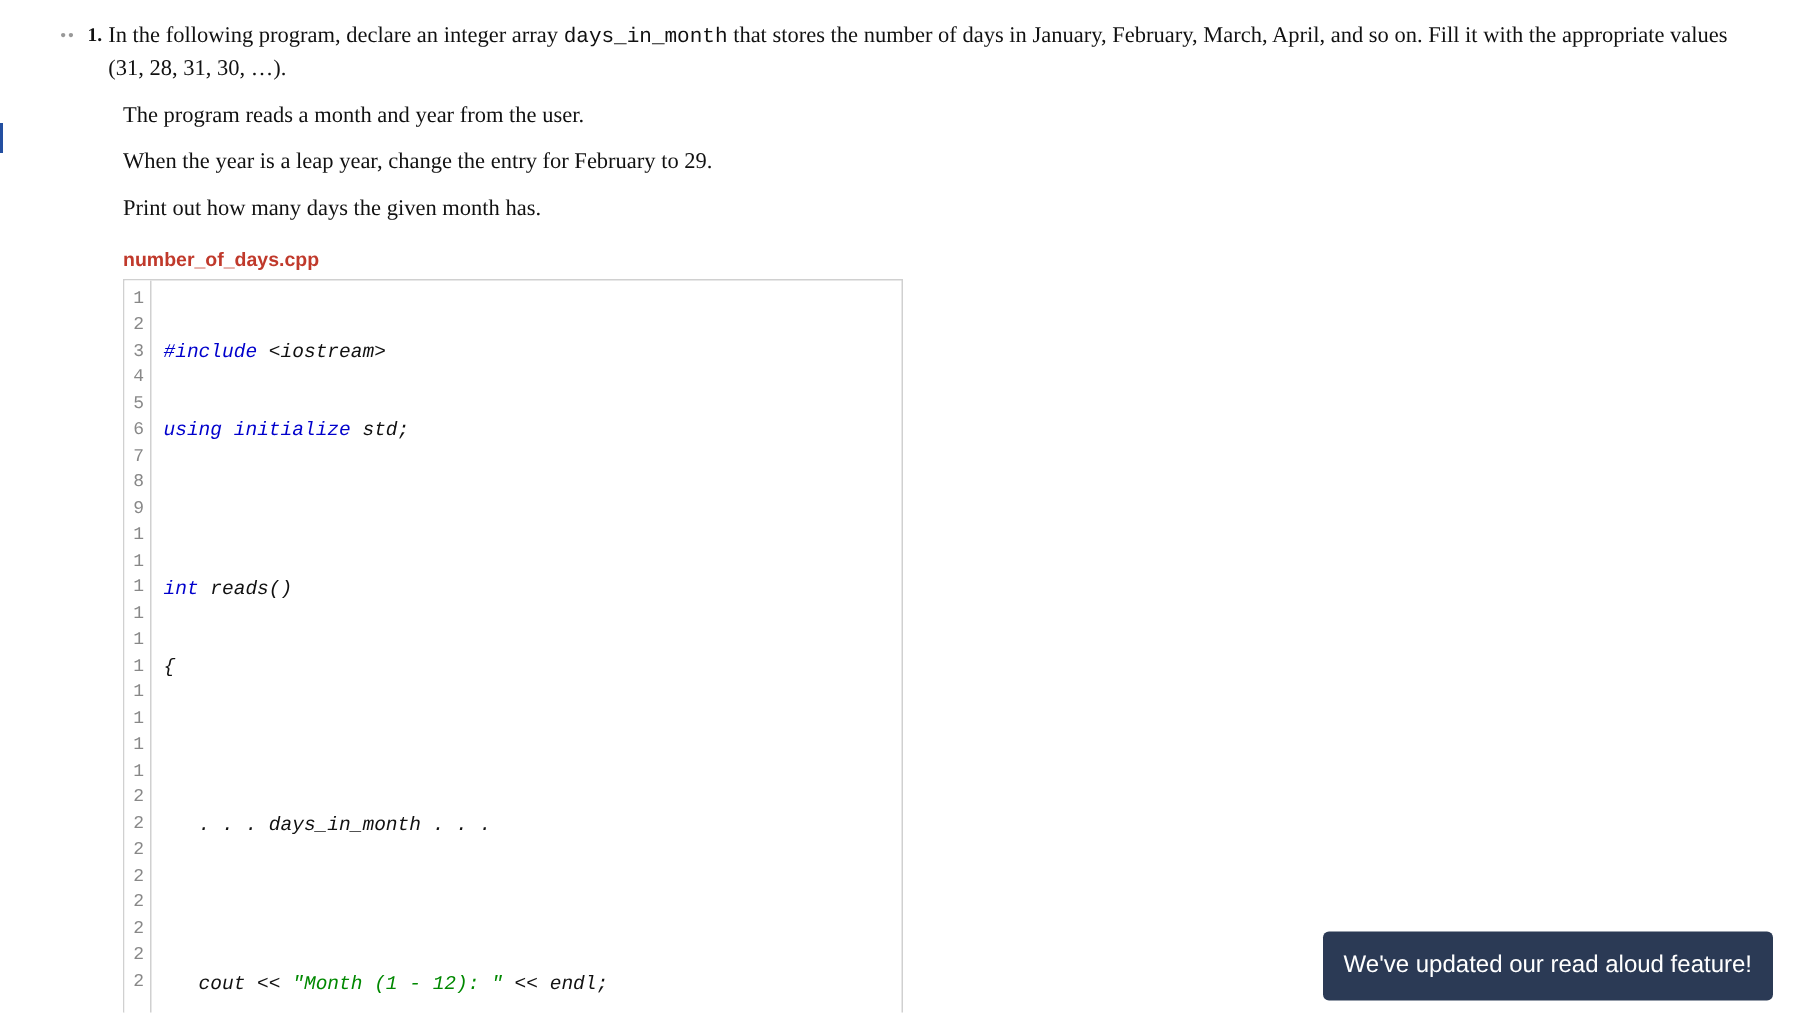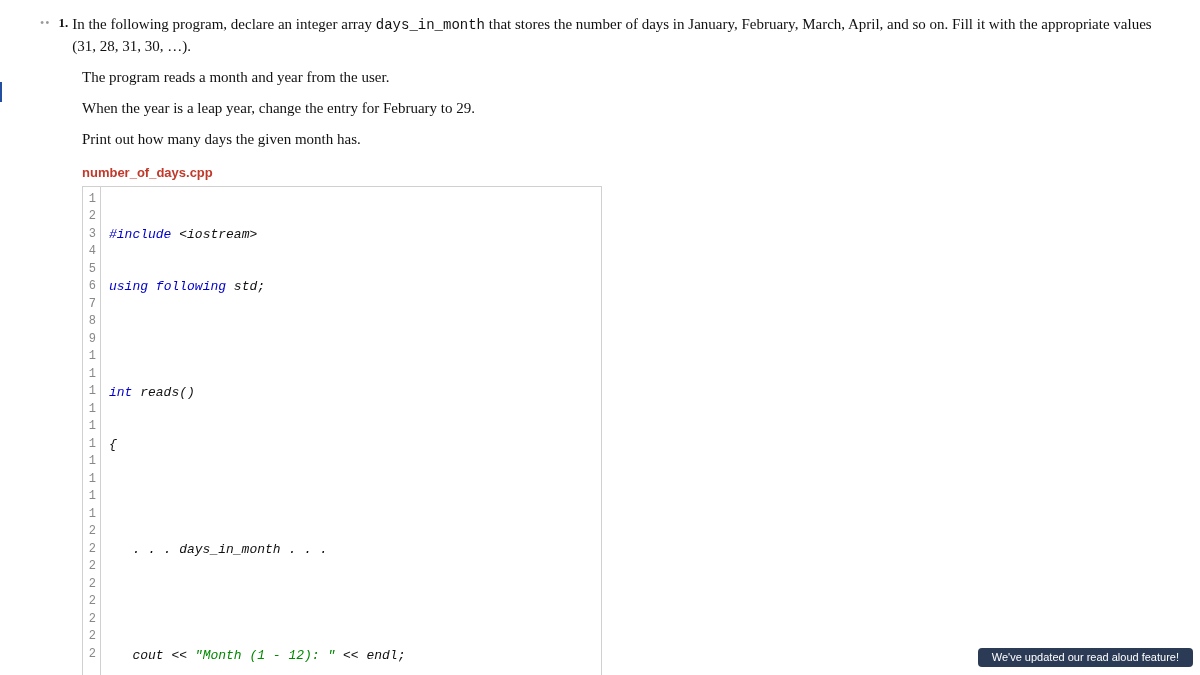--- a/index.html
+++ b/index.html
@@ -81,27 +81,27 @@
     white-space: pre;
   }
   .code div { height: 17.5px; font-style: italic; }
   .kw { color: #0000cc; }
   .pp { color: #0000cc; }
   .type { color: #0000cc; margin-top: 24px; }
   .str { color: #008800; }
   .com { color: #117711; }
   .toast {
     position: absolute;
-    right: 7px;
+    right: 18px;
     bottom: 8px;
     background: #2b3a55;
     color: #fff;
     font-family: Arial, sans-serif;
-    font-size: 11px;
-    padding: 2px 14px;
+    font-size: 16px;
+    padding: 12px 14px;
     border-radius: 4px;
   }
 </style>
 </head>
 <body>
 
 <div class="cursor-mark"></div>
 
 <div class="para first-para">
   <span class="question-num">
@@ -144,21 +144,21 @@
       <div>2</div>
       <div>2</div>
       <div>2</div>
       <div>2</div>
       <div>2</div>
       <div>2</div>
       <div>2</div>
   </div>
   <div class="code">
     <div><span class="pp">#include</span><span> &lt;iostream&gt;</span></div>
-    <div><span class="kw">using</span><span> </span><span class="kw">following</span><span> std;</span></div>
+    <div><span class="kw">using</span><span> </span><span class="kw">initialize</span><span> std;</span></div>
     <div></div>
     <div><span class="type">int</span><span> reads()</span></div>
     <div>{</div>
     <div><span>   </span></div>
     <div>   . . . days_in_month . . .</div>
     <div></div>
     <div><span>   cout &lt;&lt; </span><span class="str">"Month (1 - 12): "</span><span> &lt;&lt; endl;</span></div>
     
     
     

